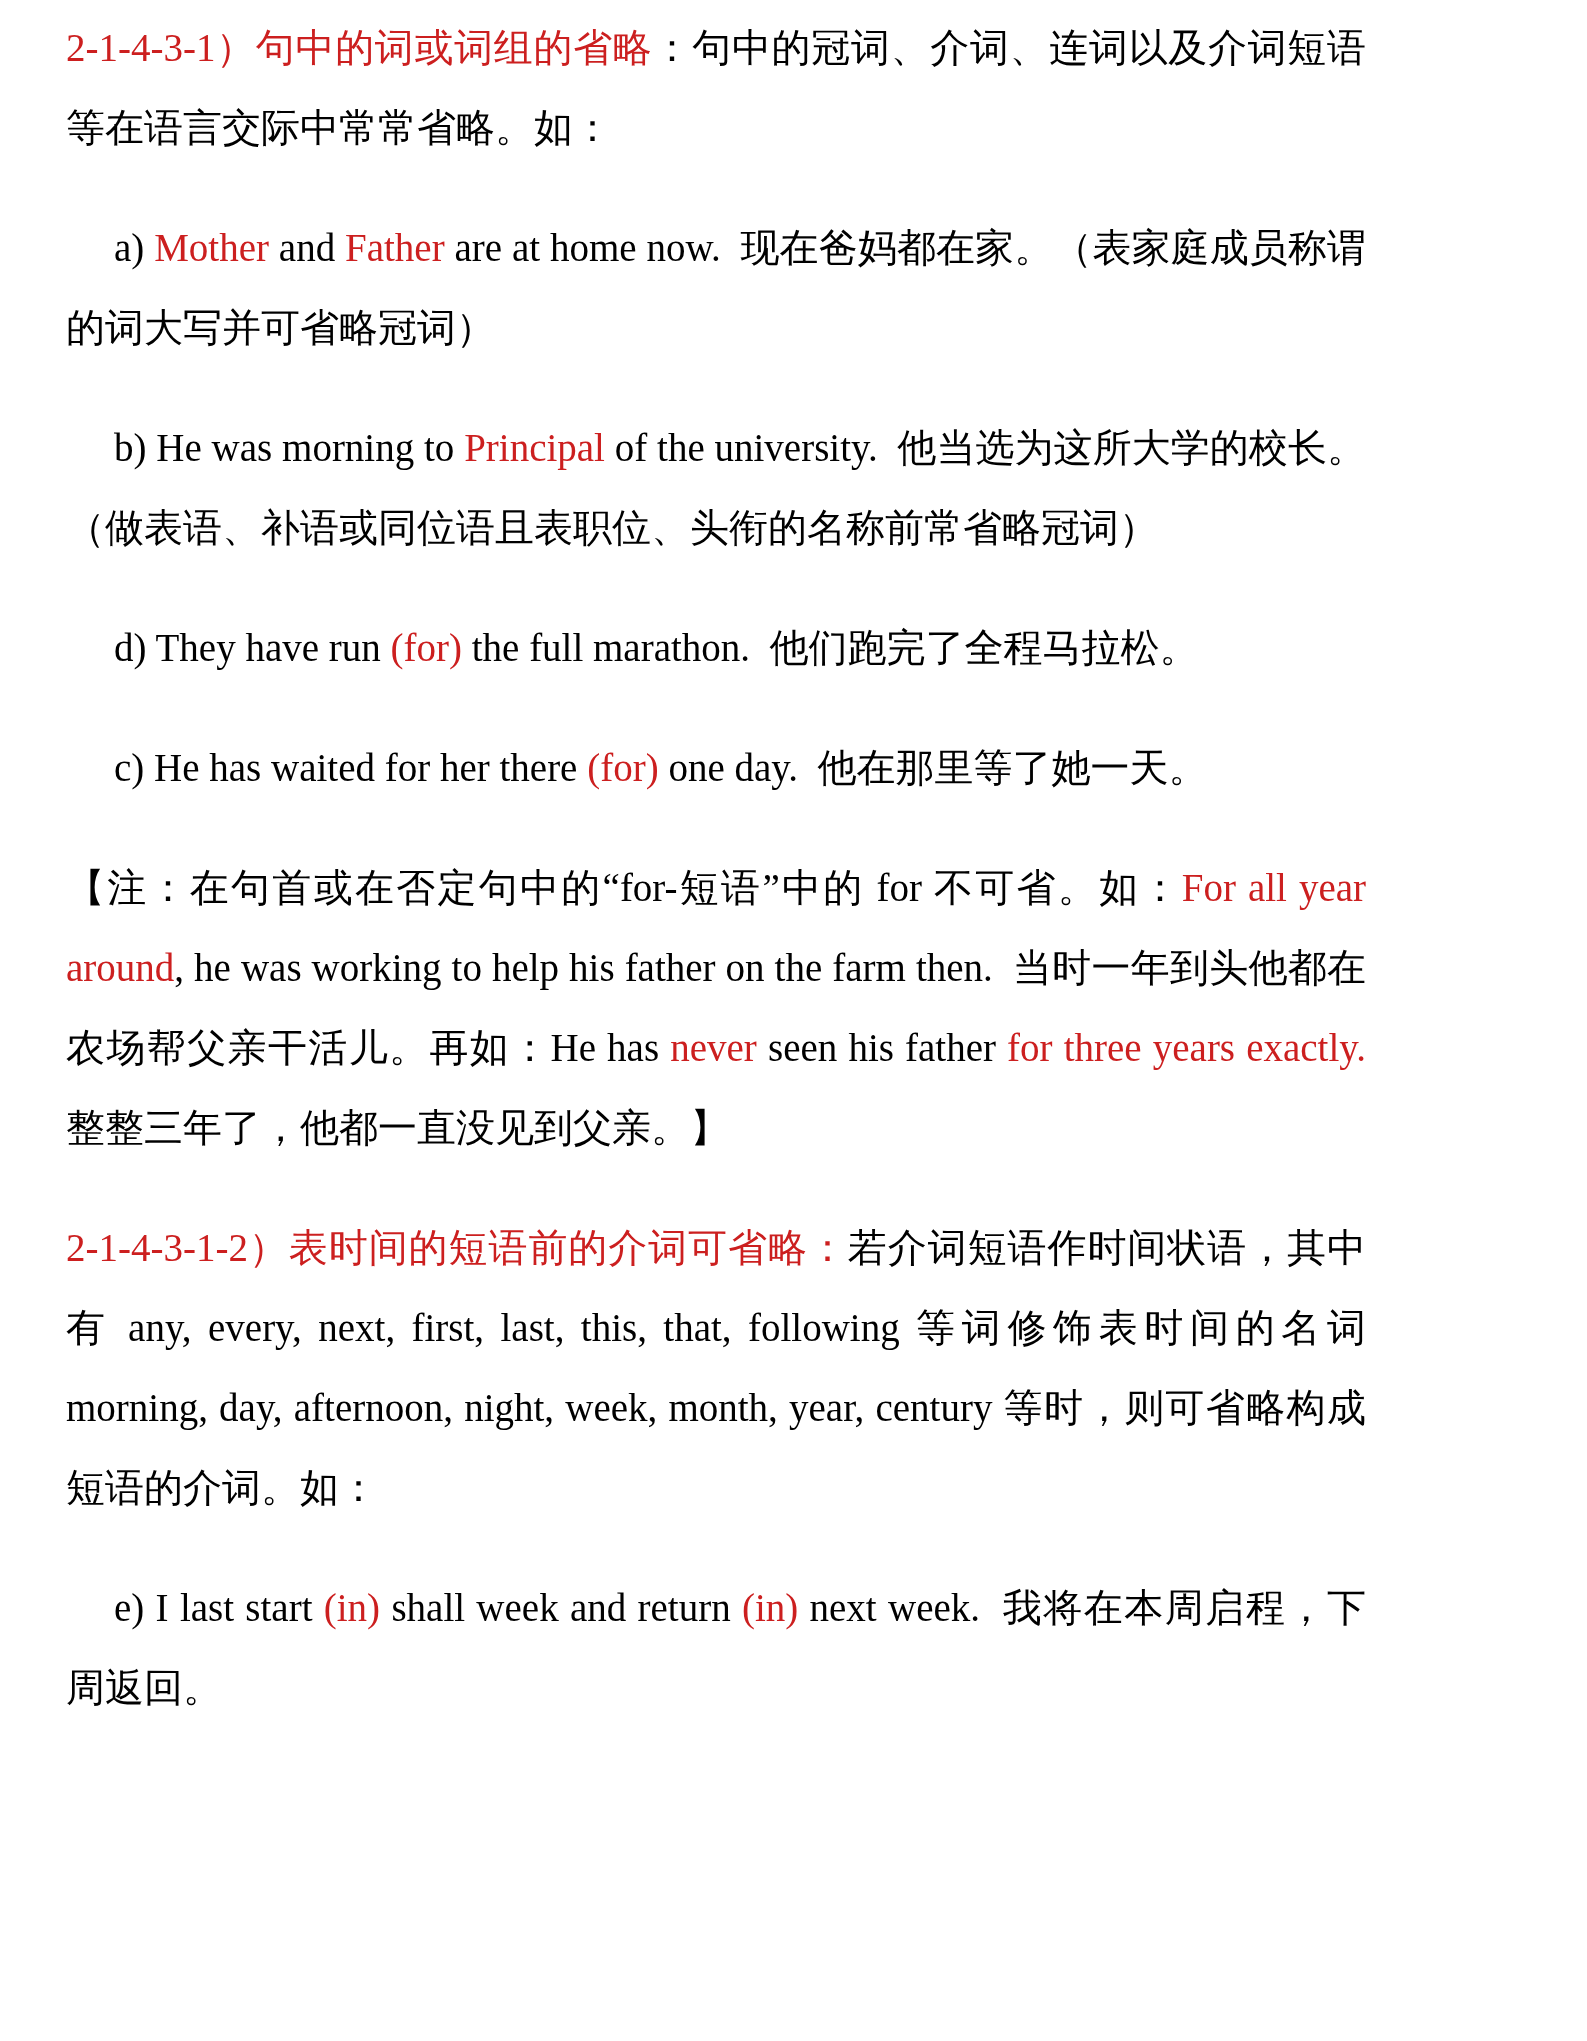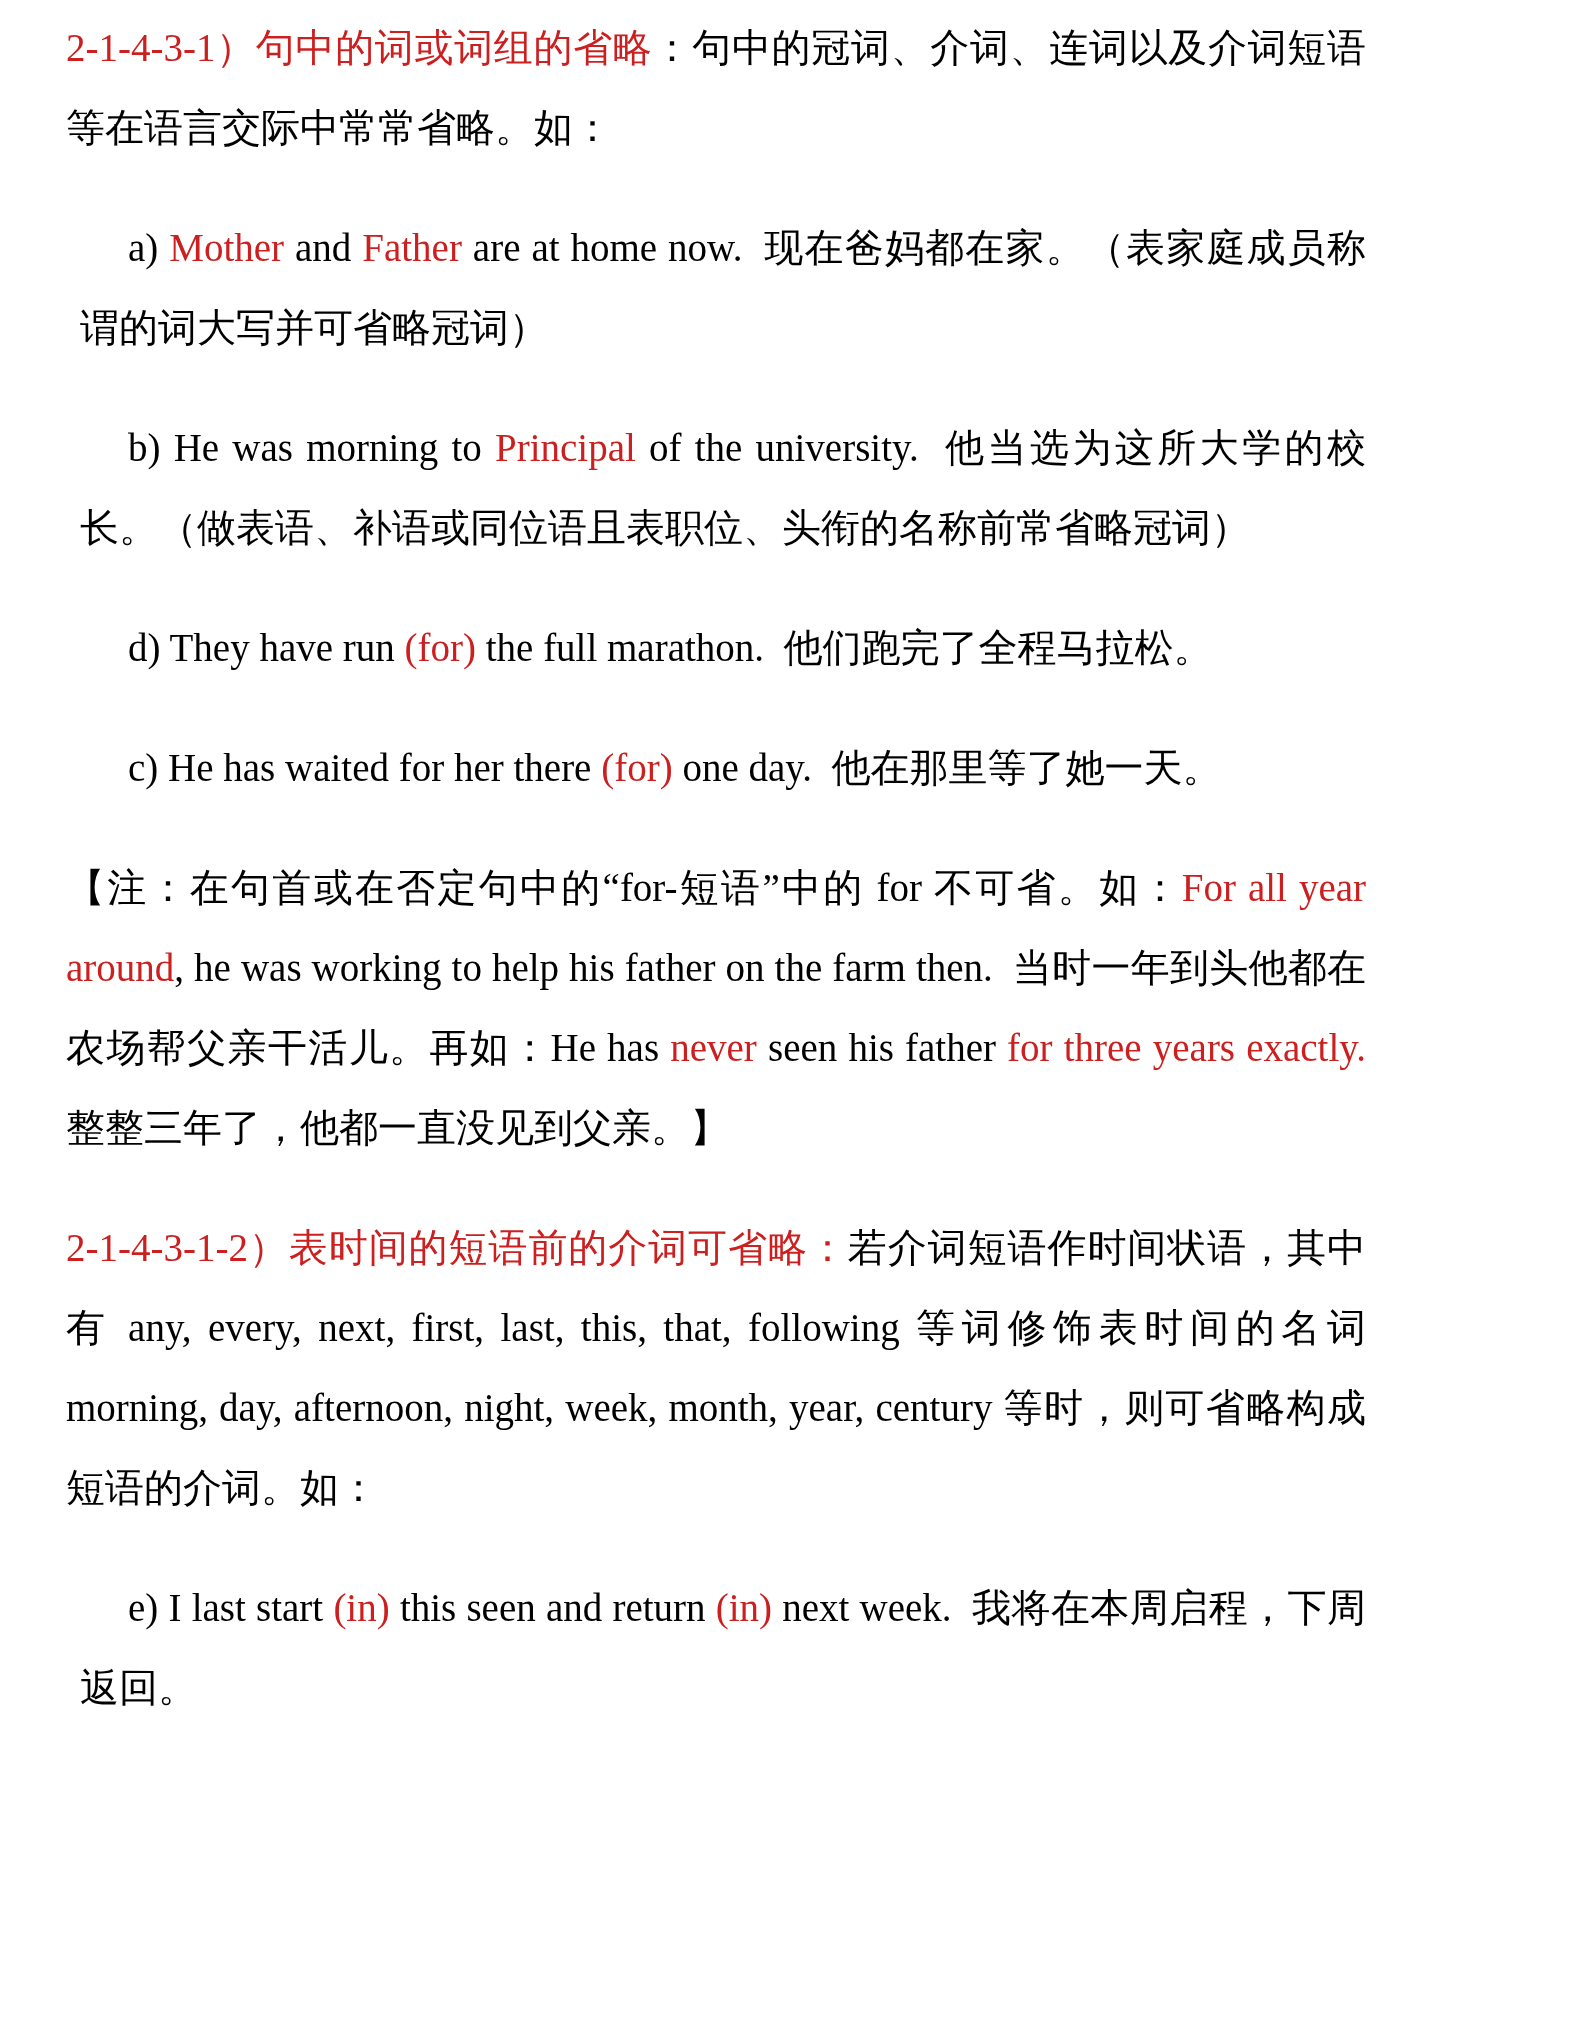--- a/index.html
+++ b/index.html
@@ -24,35 +24,34 @@
   .doc p {
     margin: 0 0 40px 0;
     font-size: 39px;
     line-height: 80px;
     text-align: justify;
     word-break: normal;
     overflow-wrap: break-word;
   }
   .doc p.indent {
     text-indent: 48px;
-    margin-left: 14px;
   }
   .doc p:last-child {
     margin-bottom: 0;
   }
   .run-red { color: var(--accent-red, #cc1f1f); }
   .run-black { color: #000000; }
 </style>
 </head>
 <body style="background: rgb(255, 255, 255); color: rgb(0, 0, 0);">
 
 <div class="page">
   <main class="doc" id="doc-body">
       <p><span class="run-red">2-1-4-3-1）句中的词或词组的省略</span><span class="run-black">：句中的冠词、介词、连词以及介词短语等在语言交际中常常省略。如：</span></p>
       <p class="indent"><span class="run-black">a) </span><span class="run-red">Mother</span><span class="run-black"> and </span><span class="run-red">Father</span><span class="run-black"> are at home now.&nbsp; 现在爸妈都在家。（表家庭成员称谓的词大写并可省略冠词）</span></p>
       <p class="indent"><span class="run-black">b) He was morning to </span><span class="run-red">Principal</span><span class="run-black"> of the university.&nbsp; 他当选为这所大学的校长。（做表语、补语或同位语且表职位、头衔的名称前常省略冠词）</span></p>
       <p class="indent"><span class="run-black">d) They have run </span><span class="run-red">(for)</span><span class="run-black"> the full marathon.&nbsp; 他们跑完了全程马拉松。</span></p>
       <p class="indent"><span class="run-black">c) He has waited for her there </span><span class="run-red">(for)</span><span class="run-black"> one day.&nbsp; 他在那里等了她一天。</span></p>
       <p><span class="run-black">【注：在句首或在否定句中的“for-短语”中的 for 不可省。如：</span><span class="run-red">For all year around</span><span class="run-black">, he was working to help his father on the farm then.&nbsp; 当时一年到头他都在农场帮父亲干活儿。再如：He has </span><span class="run-red">never</span><span class="run-black"> seen his father </span><span class="run-red">for three years exactly.</span><span class="run-black"> 整整三年了，他都一直没见到父亲。】</span></p>
       <p><span class="run-red">2-1-4-3-1-2）表时间的短语前的介词可省略：</span><span class="run-black">若介词短语作时间状语，其中有 any, every, next, first, last, this, that, following 等词修饰表时间的名词 morning, day, afternoon, night, week, month, year, century 等时，则可省略构成短语的介词。如：</span></p>
-      <p class="indent"><span class="run-black">e) I last start </span><span class="run-red">(in)</span><span class="run-black"> this seen and return </span><span class="run-red">(in)</span><span class="run-black"> next week.&nbsp; 我将在本周启程，下周返回。</span></p>
+      <p class="indent"><span class="run-black">e) I last start </span><span class="run-red">(in)</span><span class="run-black"> shall week and return </span><span class="run-red">(in)</span><span class="run-black"> next week.&nbsp; 我将在本周启程，下周返回。</span></p>
     </main>
 </div>
 
 </body></html>

